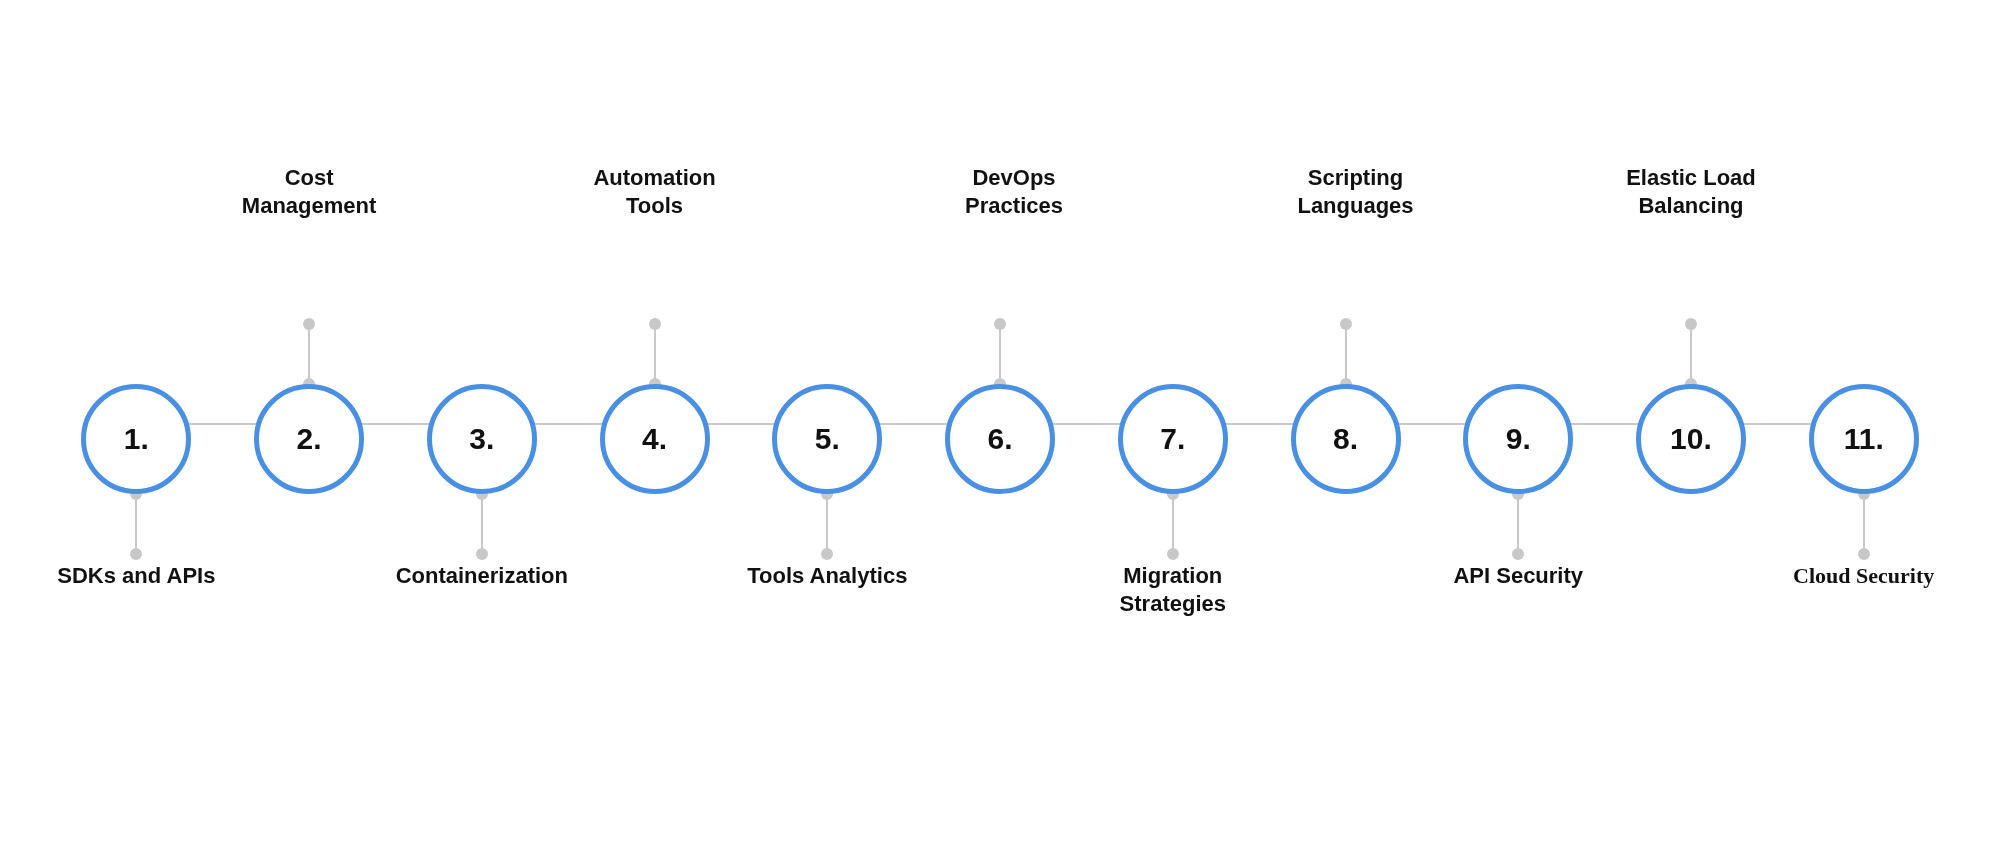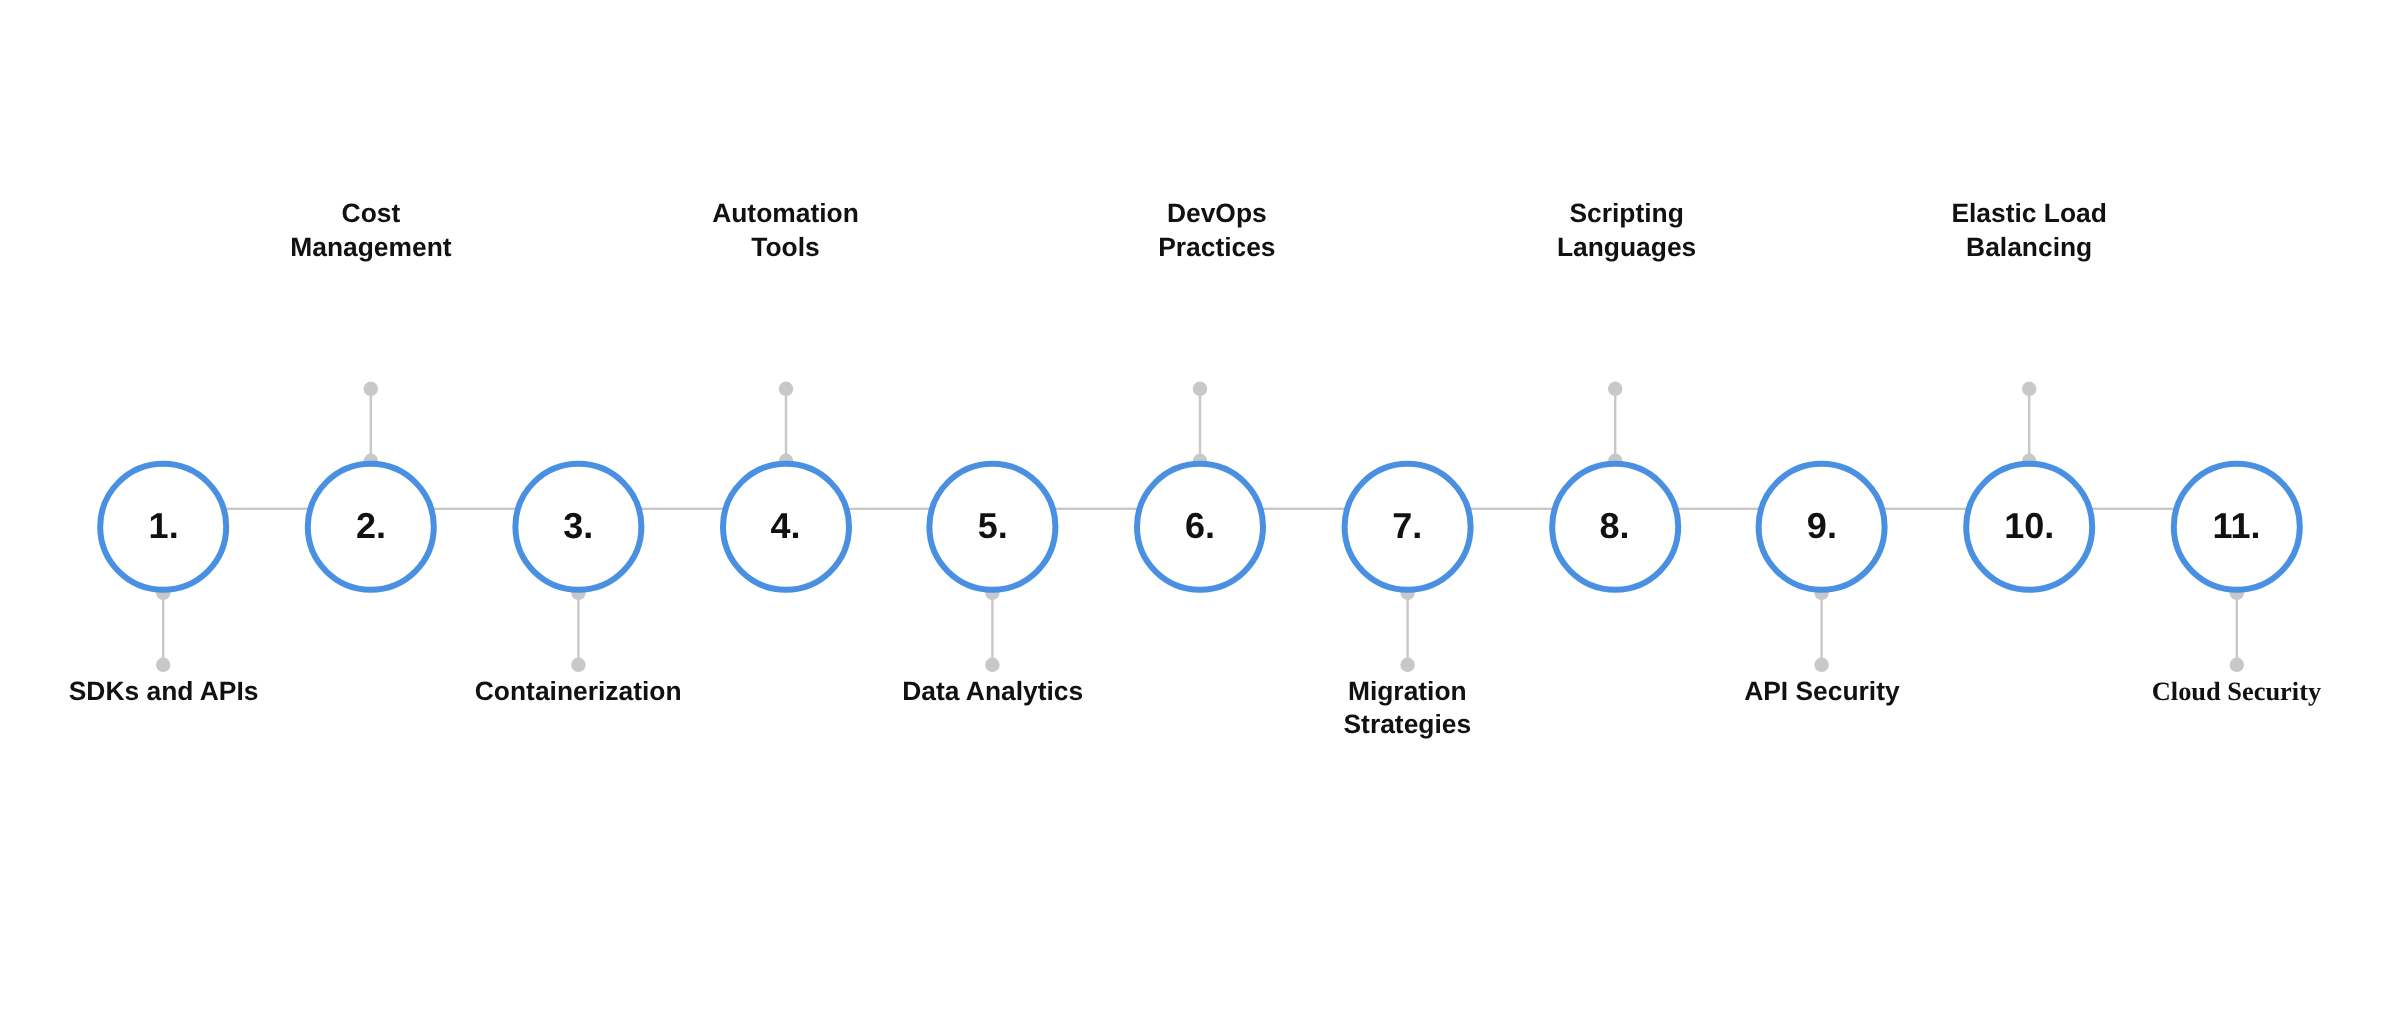--- a/index.html
+++ b/index.html
@@ -277,21 +277,21 @@
         <div class="bottom-label"></div>
       </div>
       <div class="node node-5">
         <div class="top-label"></div>
         <div class="top-connector"></div>
         <div class="circle">
           <span class="circle-number">5.</span>
         </div>
         <div class="bottom-connector"></div>
         <div class="bottom-label">
-          <div class="label-text">Data Analytics</div>
+          <div class="label-text">Tools Analytics</div>
         </div>
       </div>
       <div class="node node-6">
         <div class="top-label">
           <div class="label-text">DevOps<br>Practices</div>
         </div>
         <div class="top-connector"></div>
         <div class="circle">
           <span class="circle-number">6.</span>
         </div>

